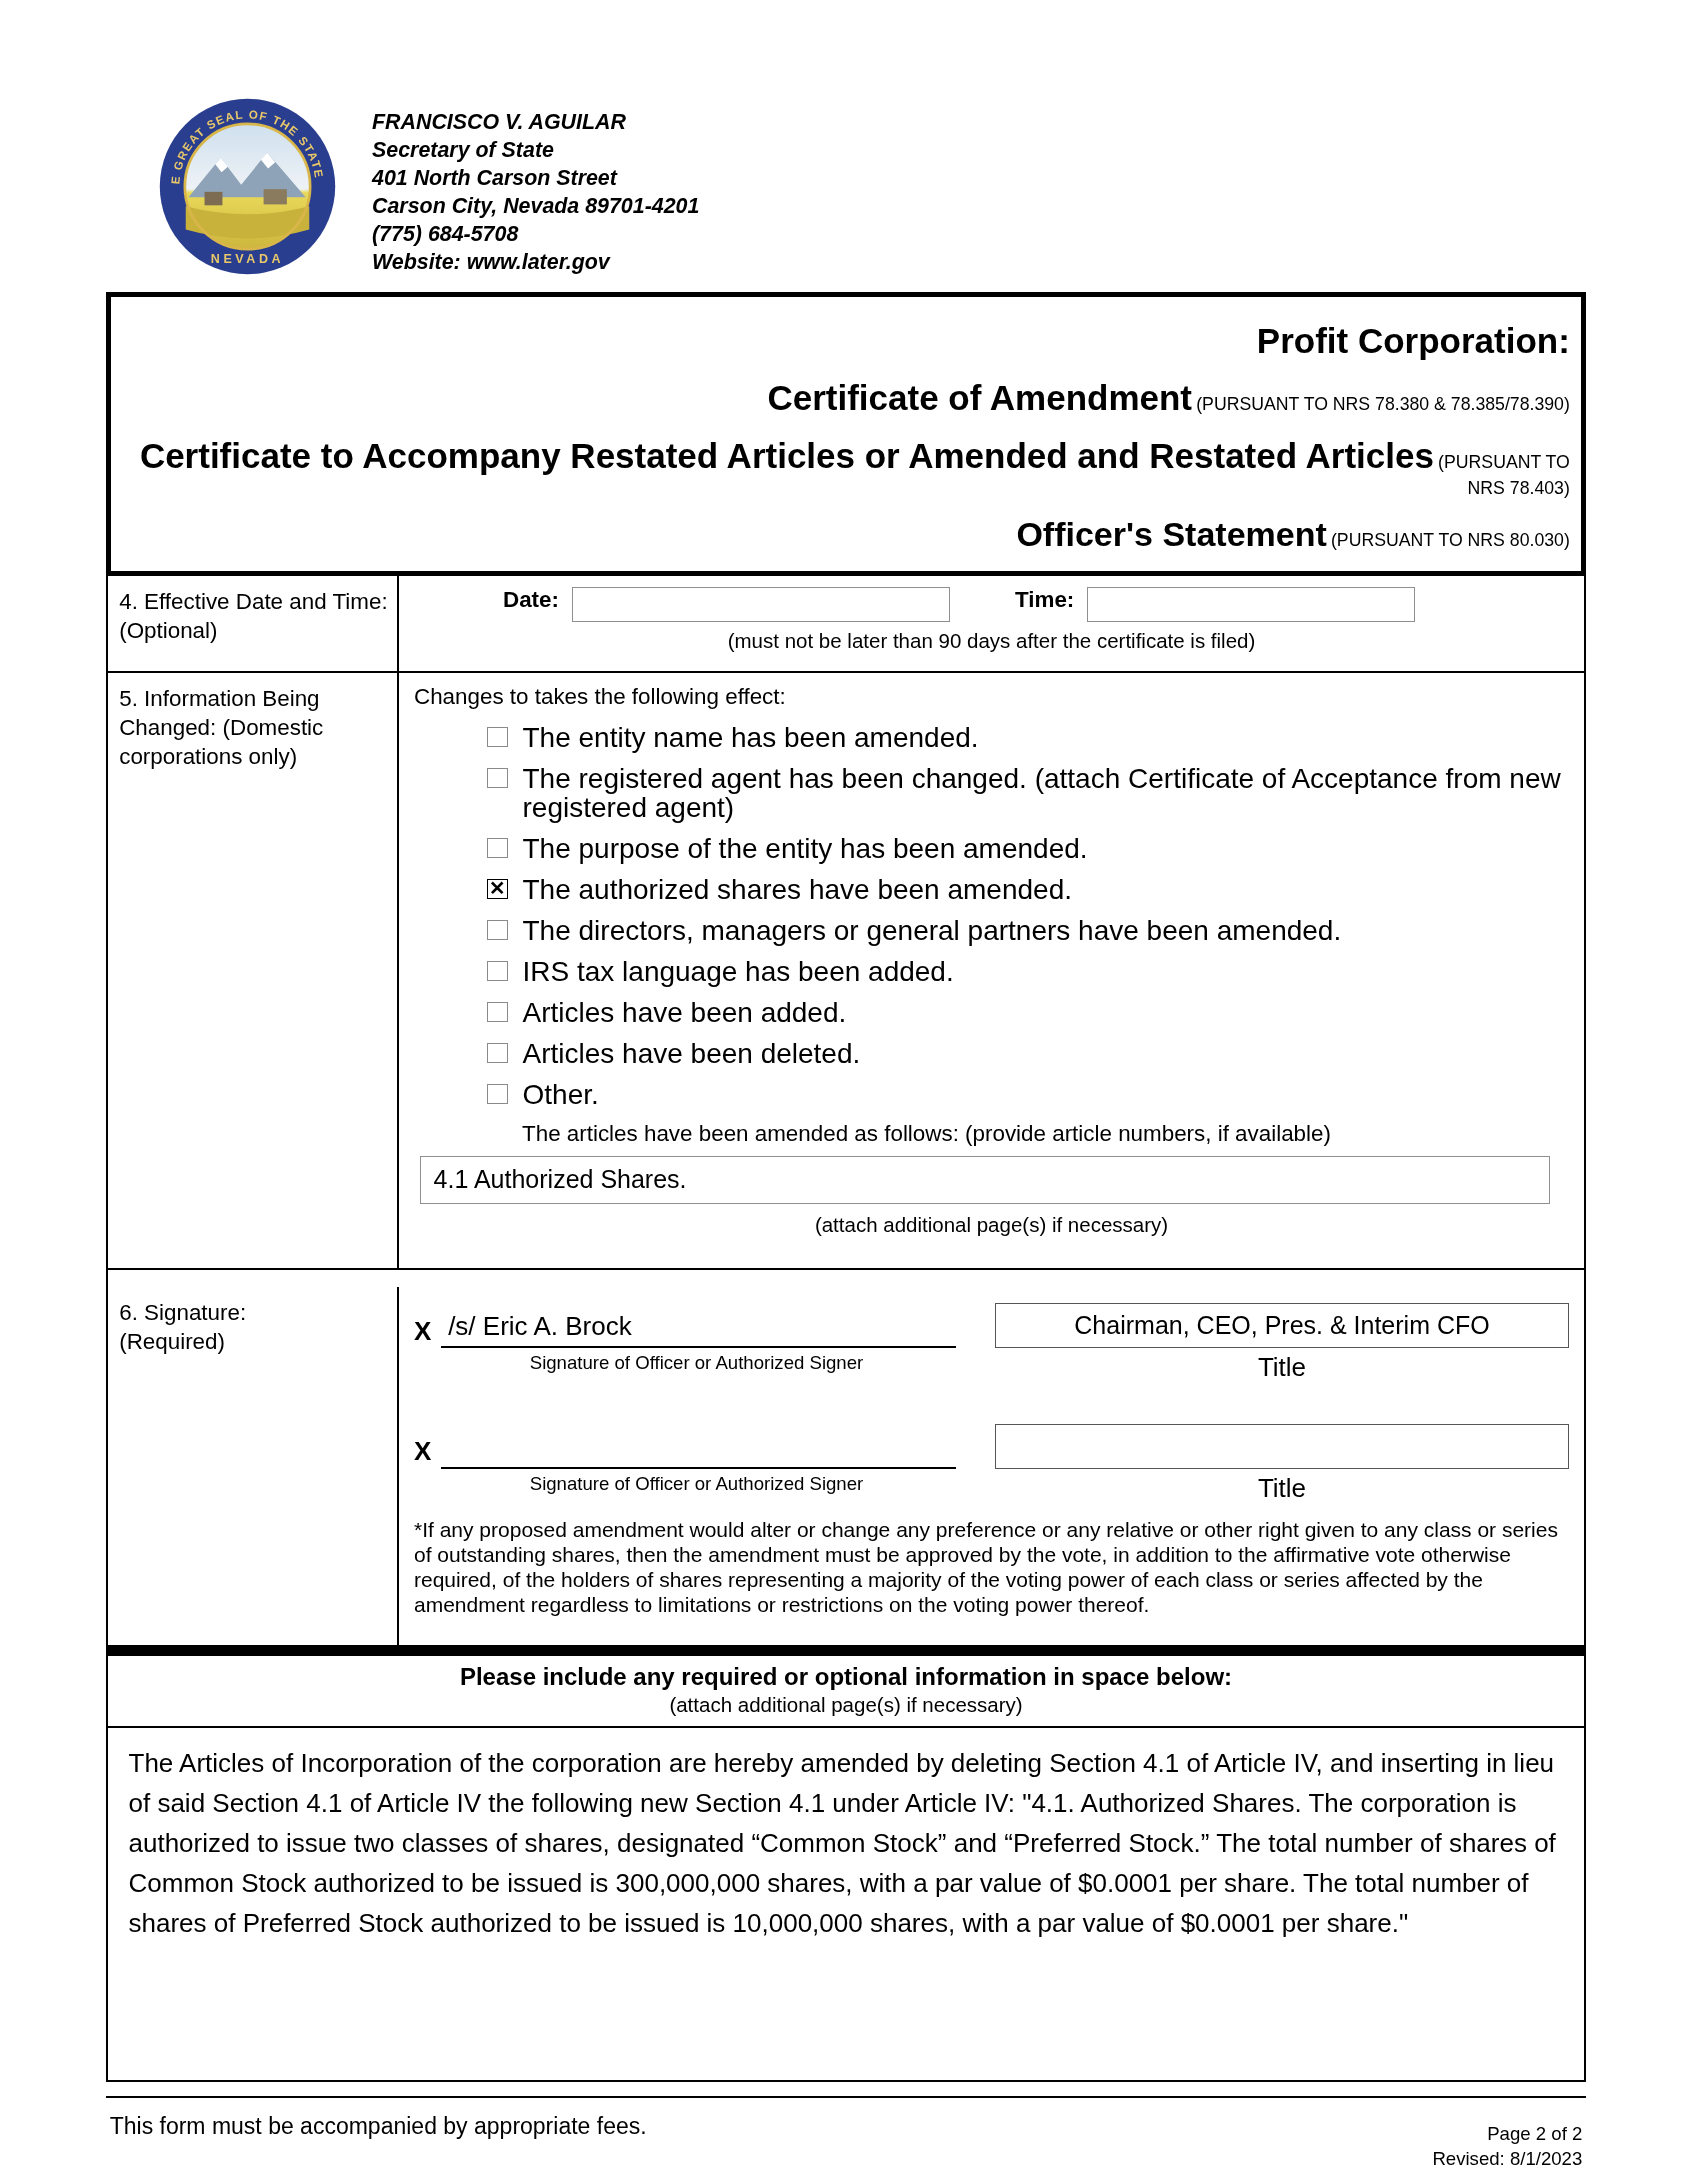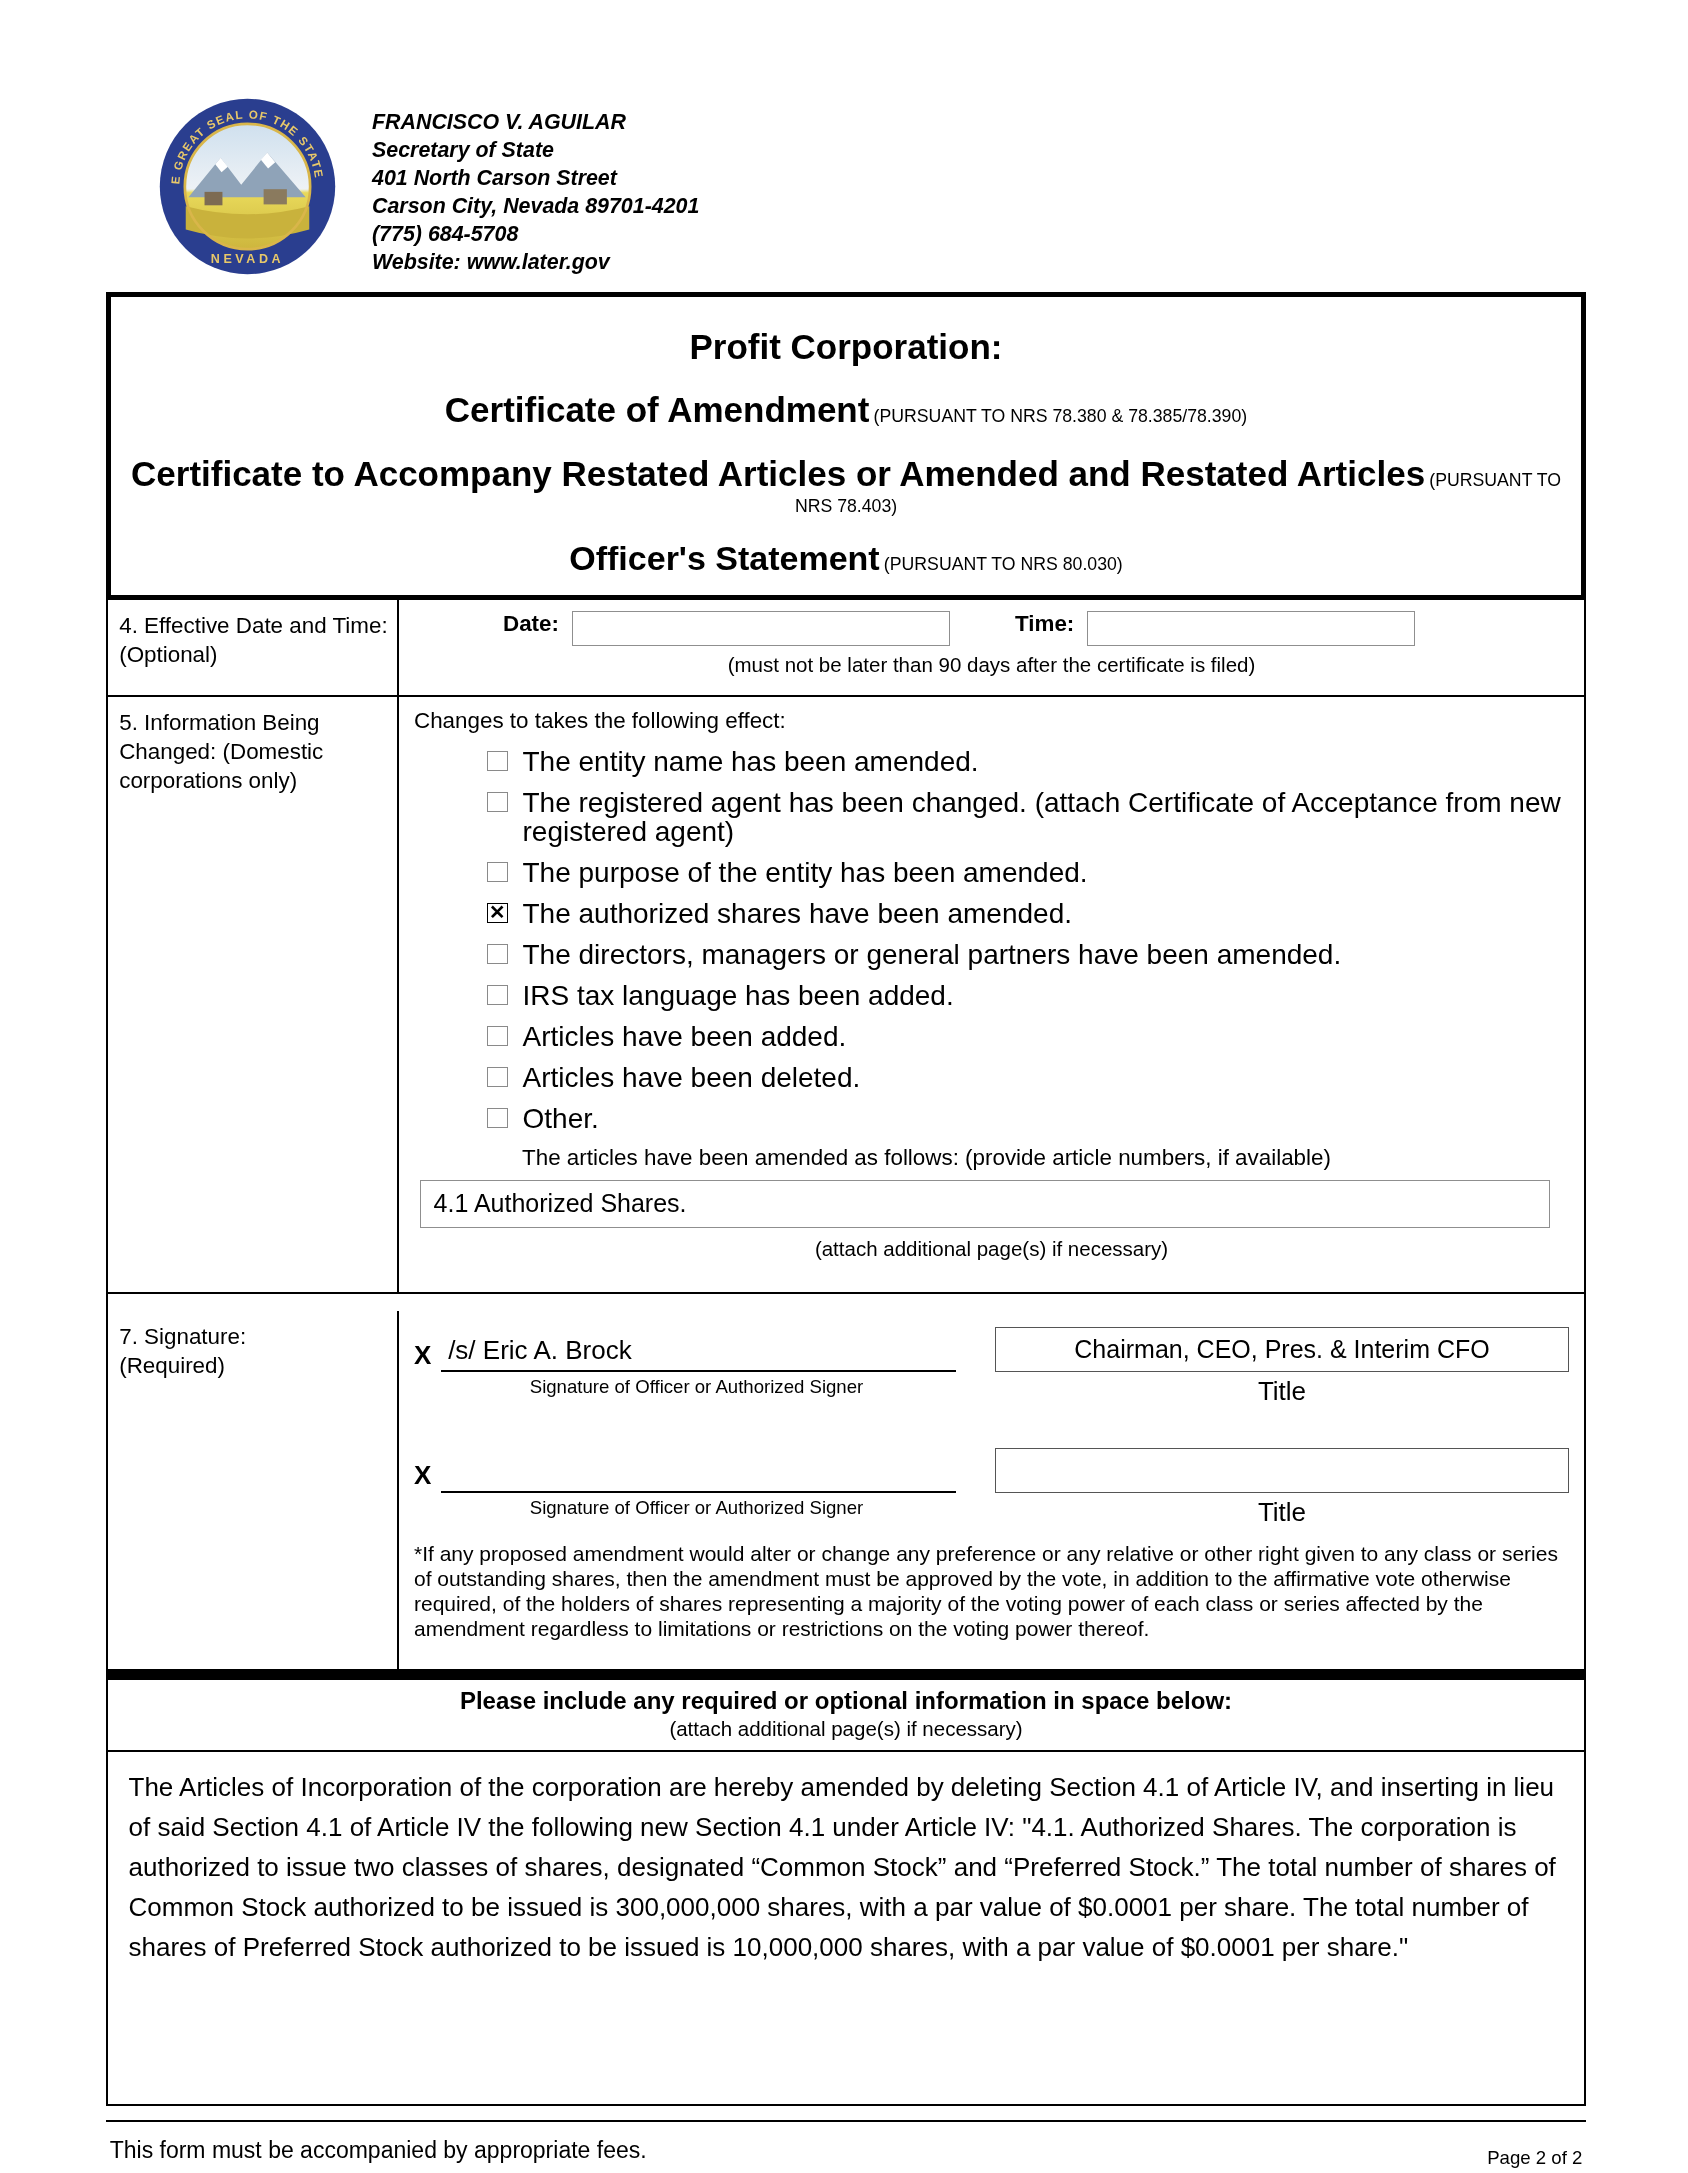--- a/index.html
+++ b/index.html
@@ -8,21 +8,21 @@
     width:1688px;height:2174px;margin:0 auto;background:#fff;color:#000;
     font-family:"Liberation Sans",sans-serif;
     padding:97px 102px 0 106px;position:relative;overflow:hidden;
   }
   
   .header{display:flex;gap:35px;margin-left:52px;margin-bottom:0;}
   .seal{flex:0 0 179px;}
   .header-text{padding-top:11.2px;font-size:21.4px;font-weight:bold;line-height:28px;font-style:italic;}
   
   .title-box{border:5.6px solid #000;text-align:center;padding:7.5px 11.2px 15px;margin-top:13px;}
-  .tb-line{margin-top:21px;line-height:1.22;}
+  .tb-line{margin-top:15px;line-height:1.22;text-align:right;}
   .tb-main{font-size:35px;font-weight:bold;}
   .tb-main2{font-size:34px;font-weight:bold;}
   .tb-sub{font-size:17.7px;font-weight:normal;}
   
   .form-table{border-left:2.8px solid #000;border-right:2.8px solid #000;}
   .frow{display:flex;border-bottom:2.8px solid #000;}
   .frow.last{border-bottom:none;}
   .flabel{flex:0 0 291px;border-right:2.8px solid #000;padding:11.2px 9.3px 9.3px 11.2px;font-size:22.4px;line-height:29px;}
   .flabel .b{font-weight:normal;}
   .fcontent{flex:1;padding:11.2px 15px 11.2px;}
@@ -196,21 +196,21 @@
         </div>
 
         <div class="amend-prompt">The articles have been amended as follows: (provide article numbers, if available)</div>
         <div class="amend-box">4.1  Authorized Shares.</div>
         <div class="attach-note">(attach additional page(s) if necessary)</div>
       </div>
     </div>
 
     <div class="frow row6 last">
       <div class="flabel">
-        <span class="b" style="display:block;">7. Signature:</span>
+        <span class="b" style="display:block;">6. Signature:</span>
         <span>(Required)</span>
       </div>
       <div class="fcontent">
 
         <div class="sig-row">
           <span class="sig-x">X</span>
           <span class="sig-line">/s/ Eric A. Brock</span>
           <span class="sig-title-box">Chairman, CEO, Pres. &amp; Interim CFO</span>
         </div>
         <div class="sig-caps">

